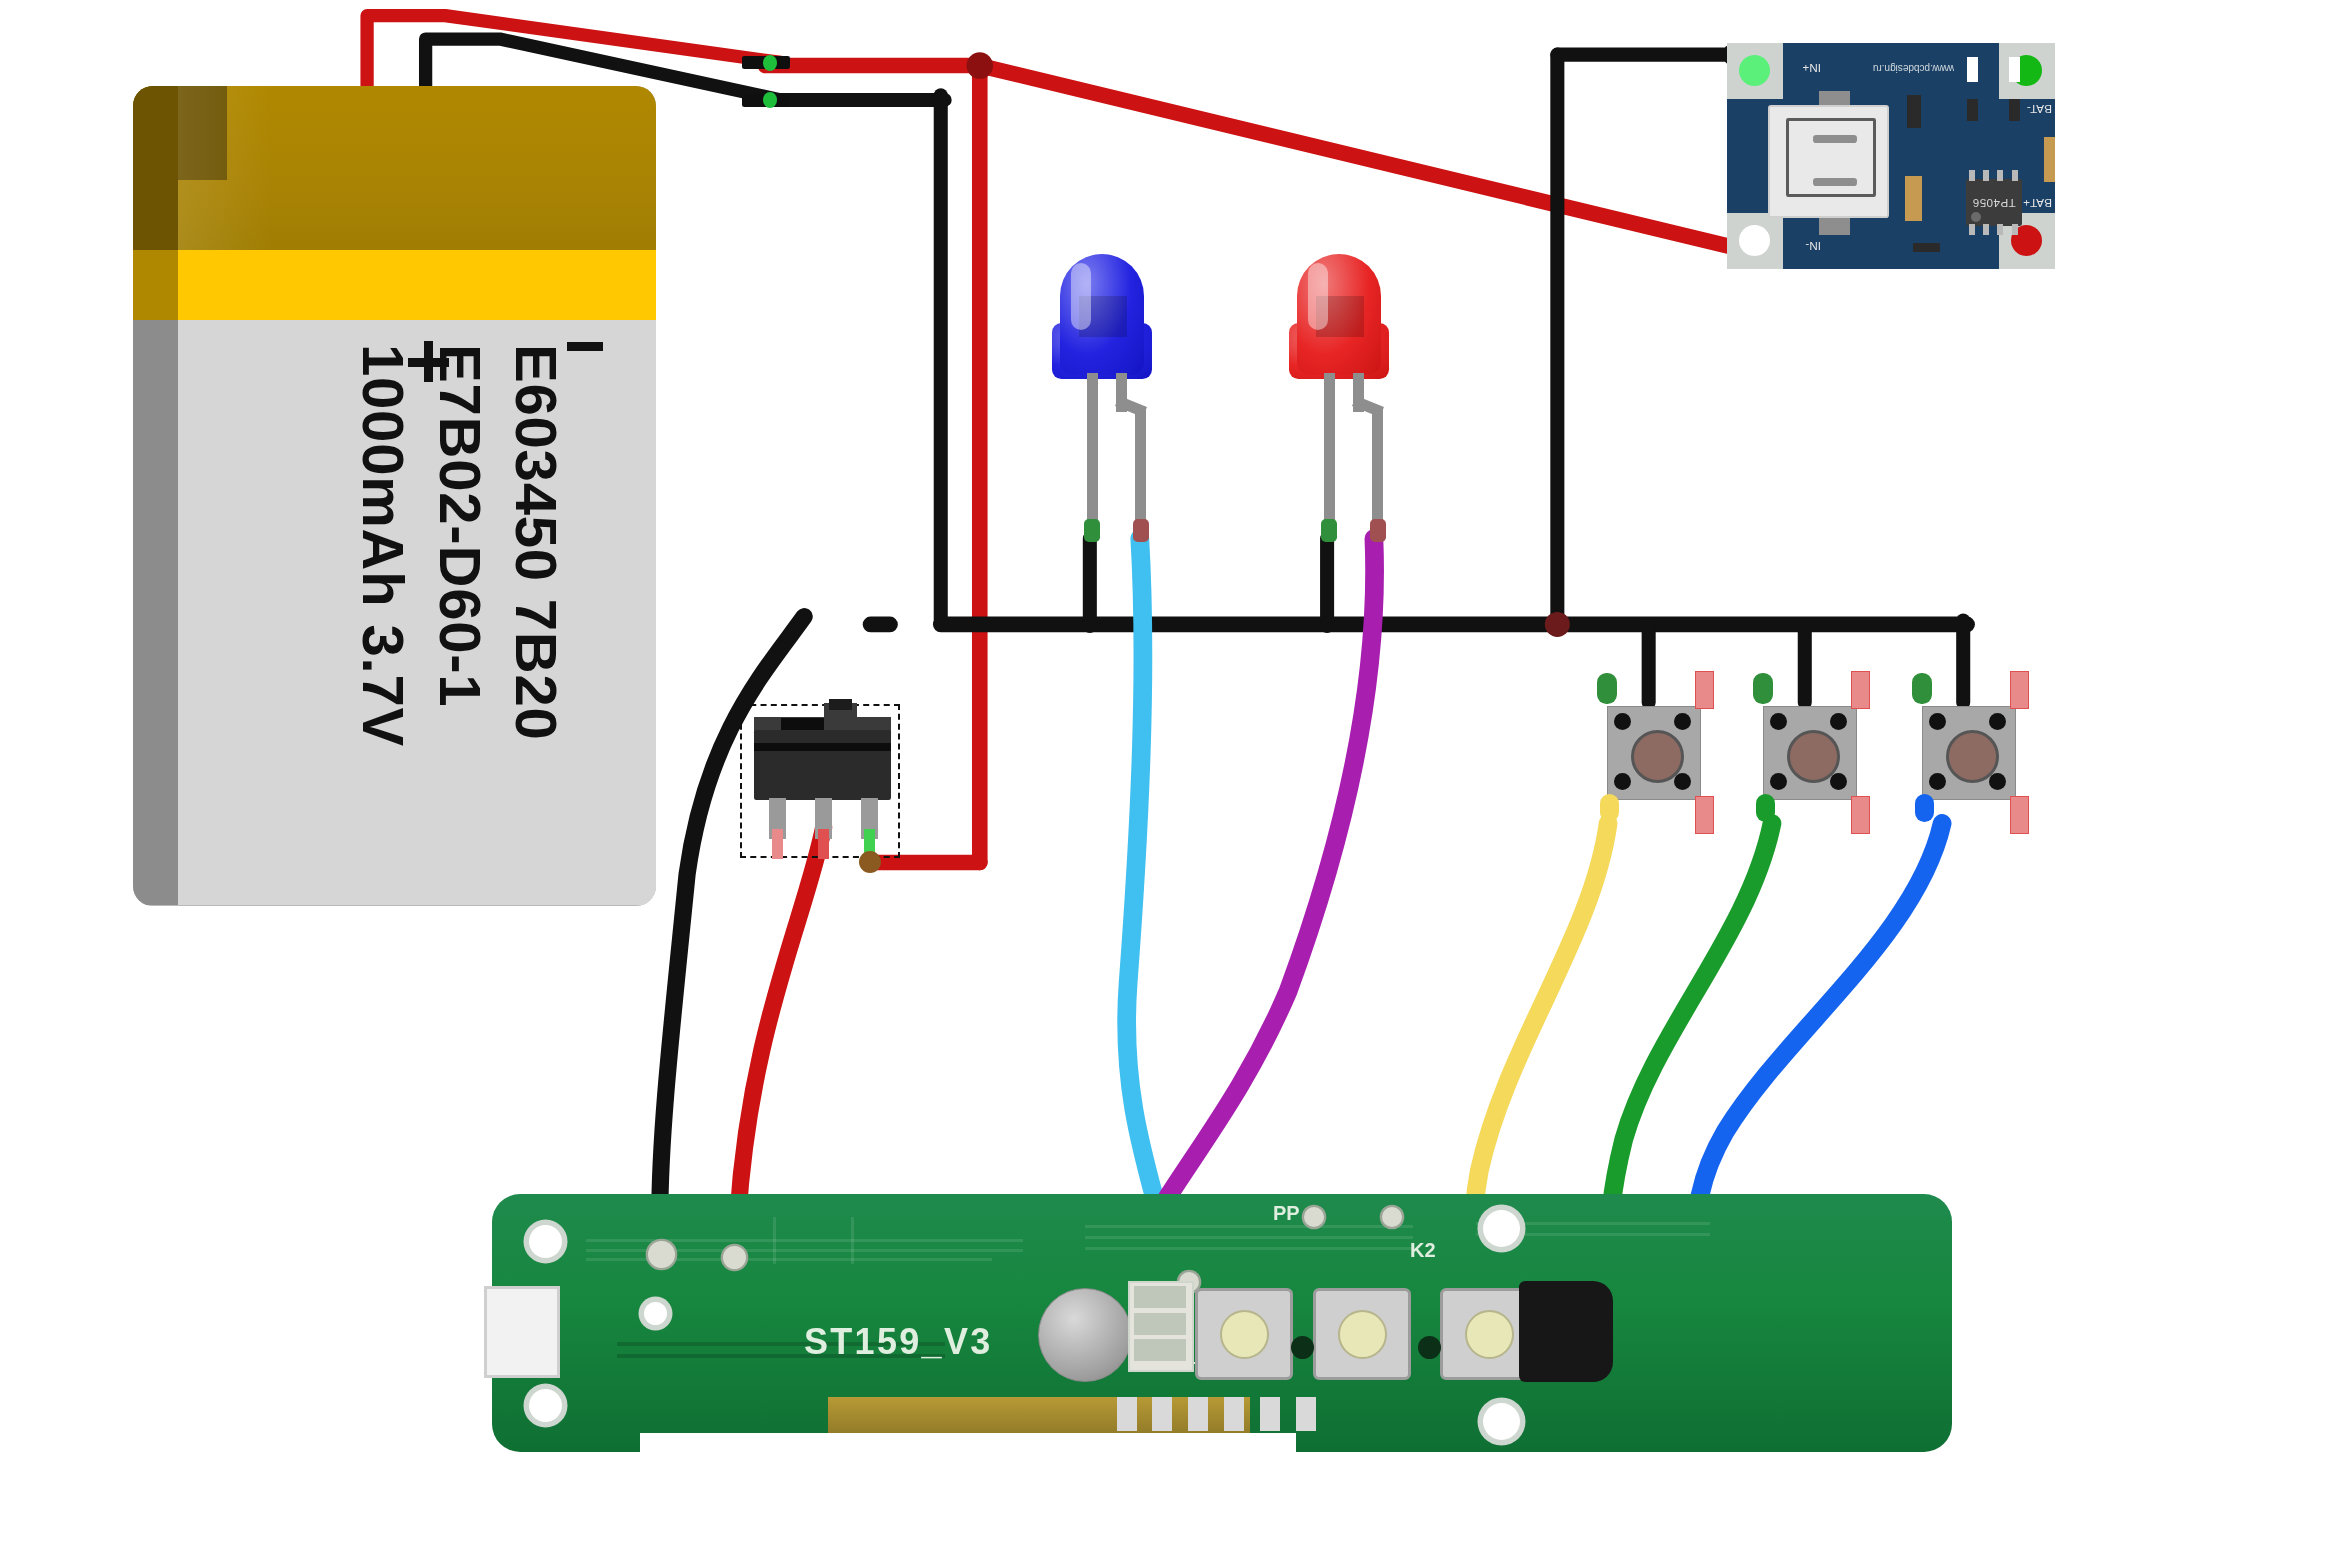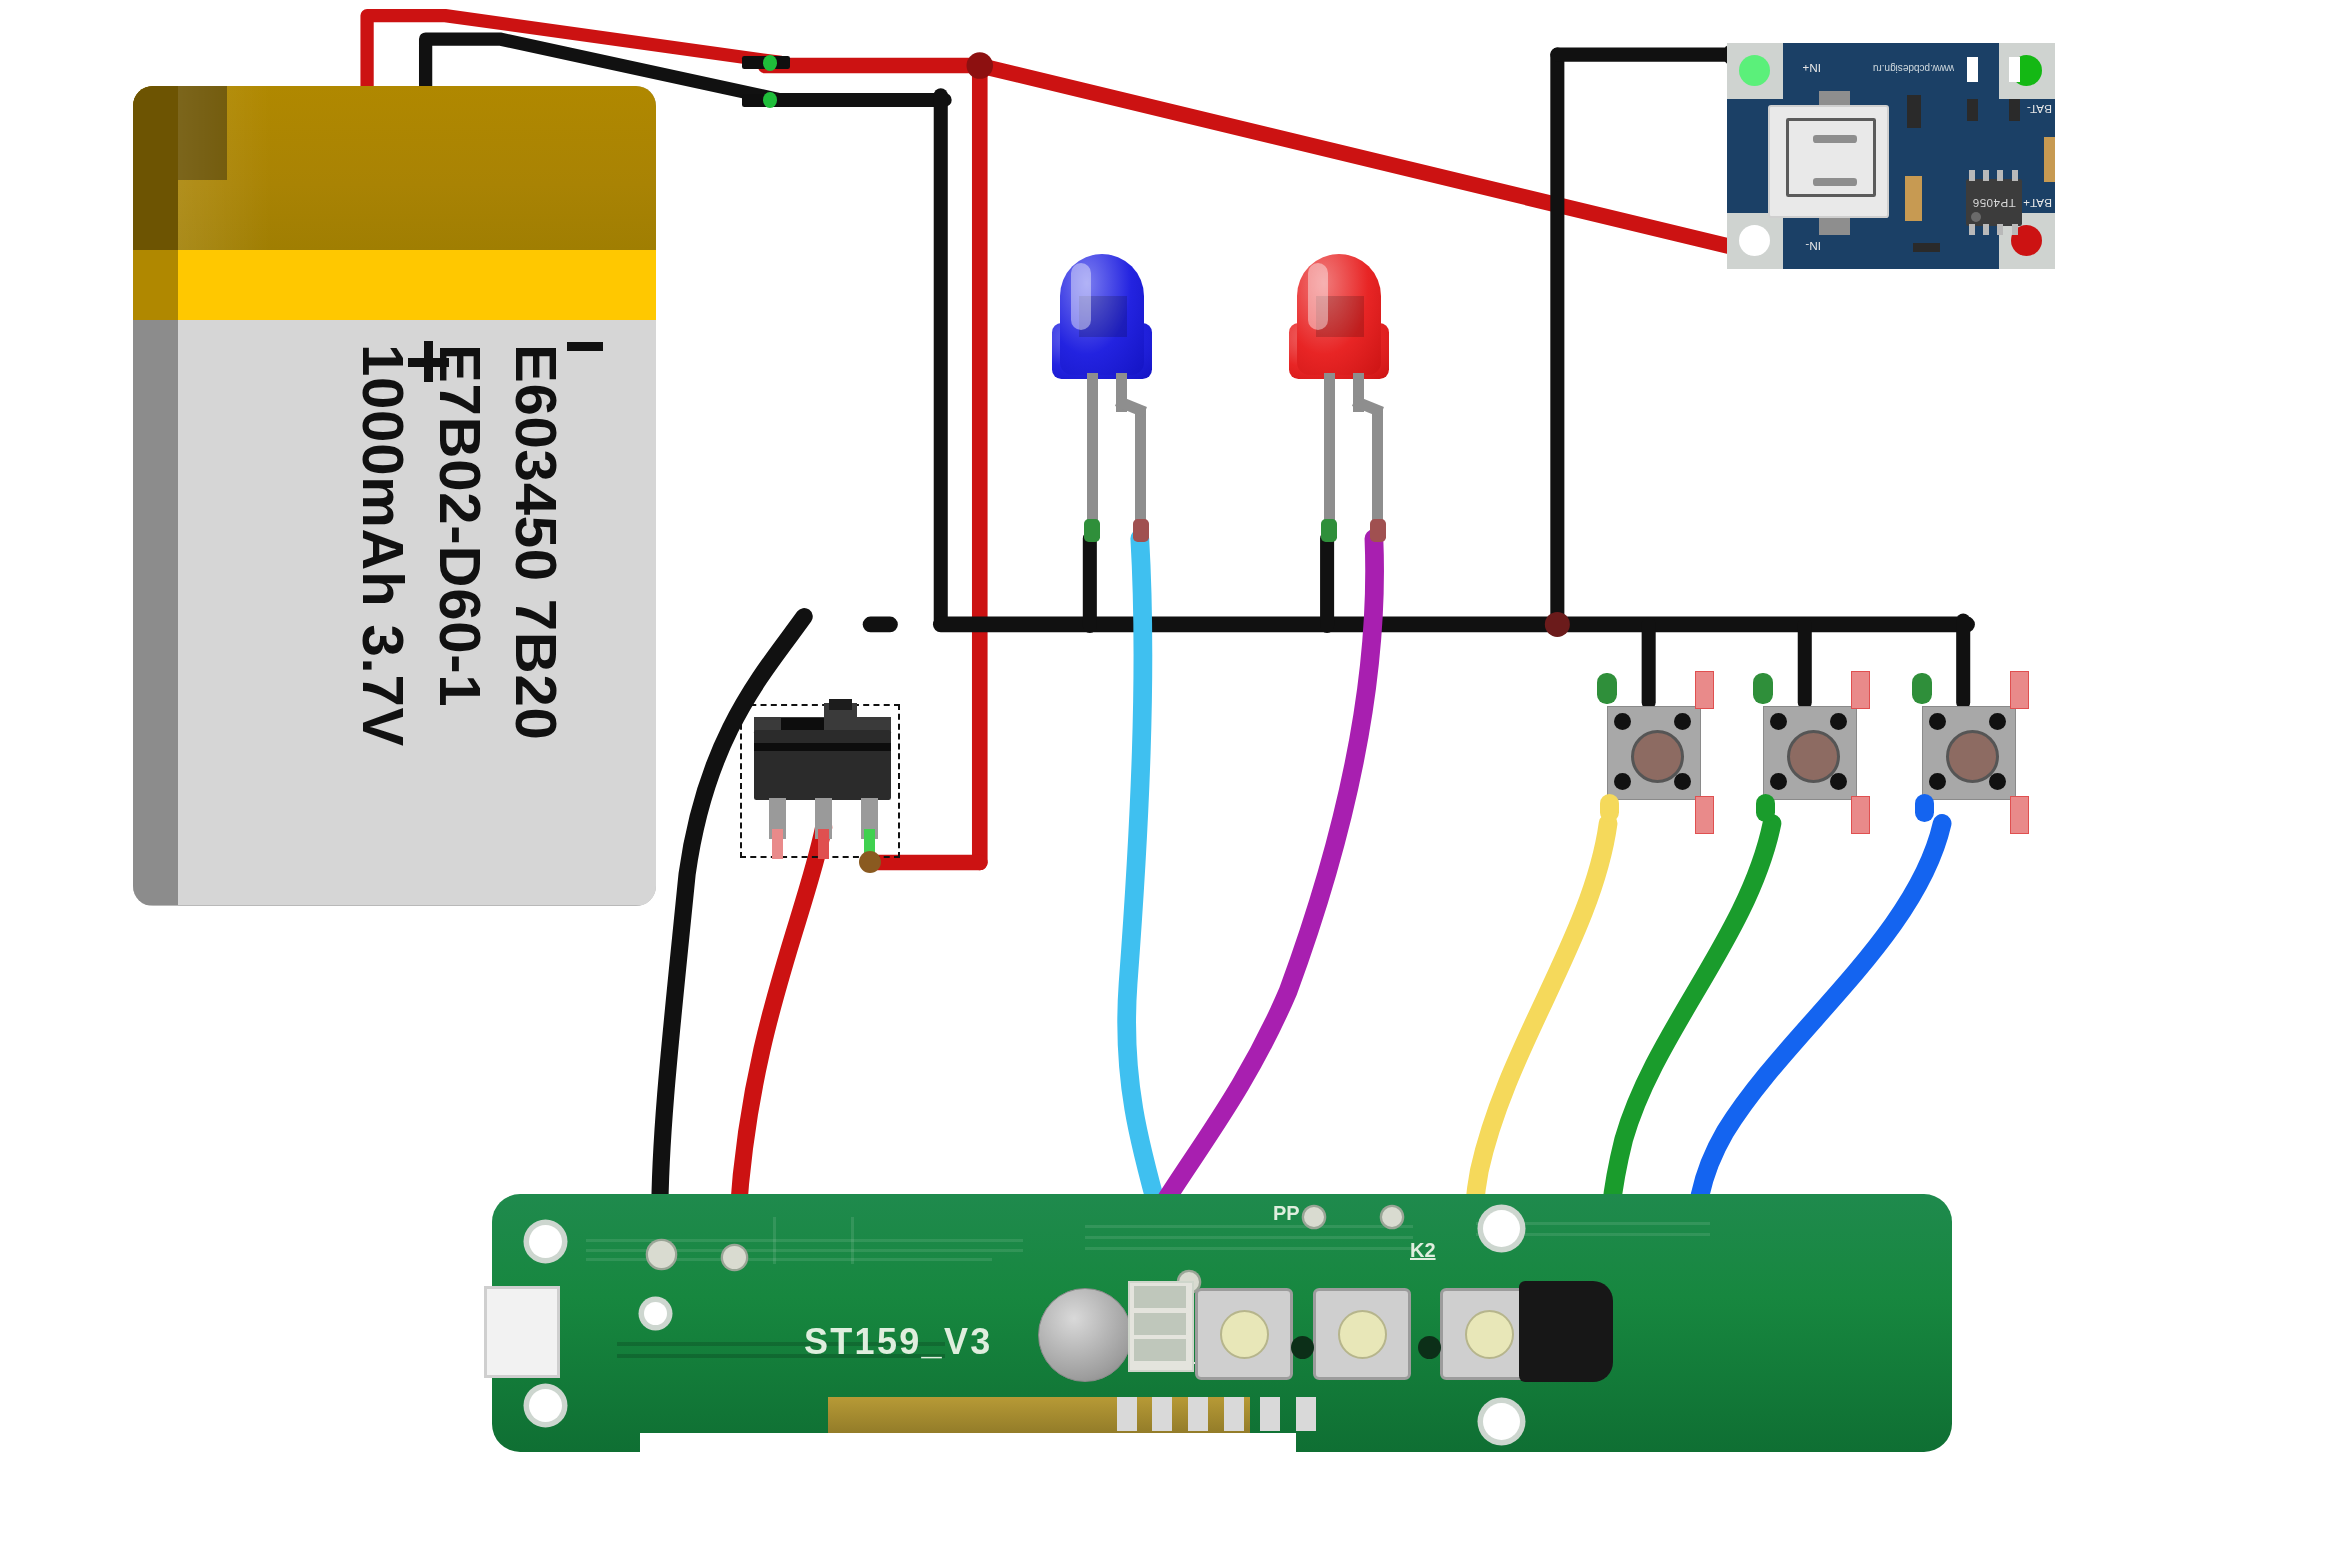--- a/index.html
+++ b/index.html
@@ -346,21 +346,21 @@
     <div class="pcb-dark" style="left:125px;top:160px;width:328px;height:3.9px;"></div>
     <div class="pcb-trace" style="left:593px;top:31px;width:328px;height:3.1px;"></div>
     <div class="pcb-trace" style="left:593px;top:42px;width:328px;height:3.1px;"></div>
     <div class="pcb-trace" style="left:593px;top:53px;width:328px;height:3.1px;"></div>
     <div class="pcb-trace" style="left:984px;top:28px;width:234px;height:3.1px;"></div>
     <div class="pcb-trace" style="left:984px;top:39px;width:234px;height:3.1px;"></div>
 
     <div class="pcb-silk" style="left:312px;top:127px;font-size:36px;">ST159_V3</div>
     <div class="pcb-silk-sm" style="left:781px;top:7.8px;">PP</div>
     <div class="pcb-silk-sm" style="left:679px;top:152px;">K1</div>
-    <div class="pcb-silk-sm" style="left:918px;top:45px;text-decoration:underline;">K2</div>
+    <div class="pcb-silk-sm" style="left:918px;top:45px;">K2</div>
 
     <div class="pcb-hole" style="left:37px;top:31px;width:33px;height:33px;"></div>
     <div class="pcb-hole" style="left:37px;top:195px;width:33px;height:33px;"></div>
     <div class="pcb-hole" style="left:991px;top:15.6px;width:37px;height:37px;"></div>
     <div class="pcb-hole" style="left:991px;top:209px;width:37px;height:37px;"></div>
     <div class="pcb-hole" style="left:152px;top:108px;width:23.4px;height:23.4px;"></div>
 
     <div class="pcb-pad" style="left:156px;top:47px;width:26.5px;height:26.5px;"></div>
     <div class="pcb-pad" style="left:231px;top:52px;width:23.4px;height:23.4px;"></div>
     <div class="pcb-pad" style="left:812px;top:12.5px;width:20px;height:20px;"></div>

